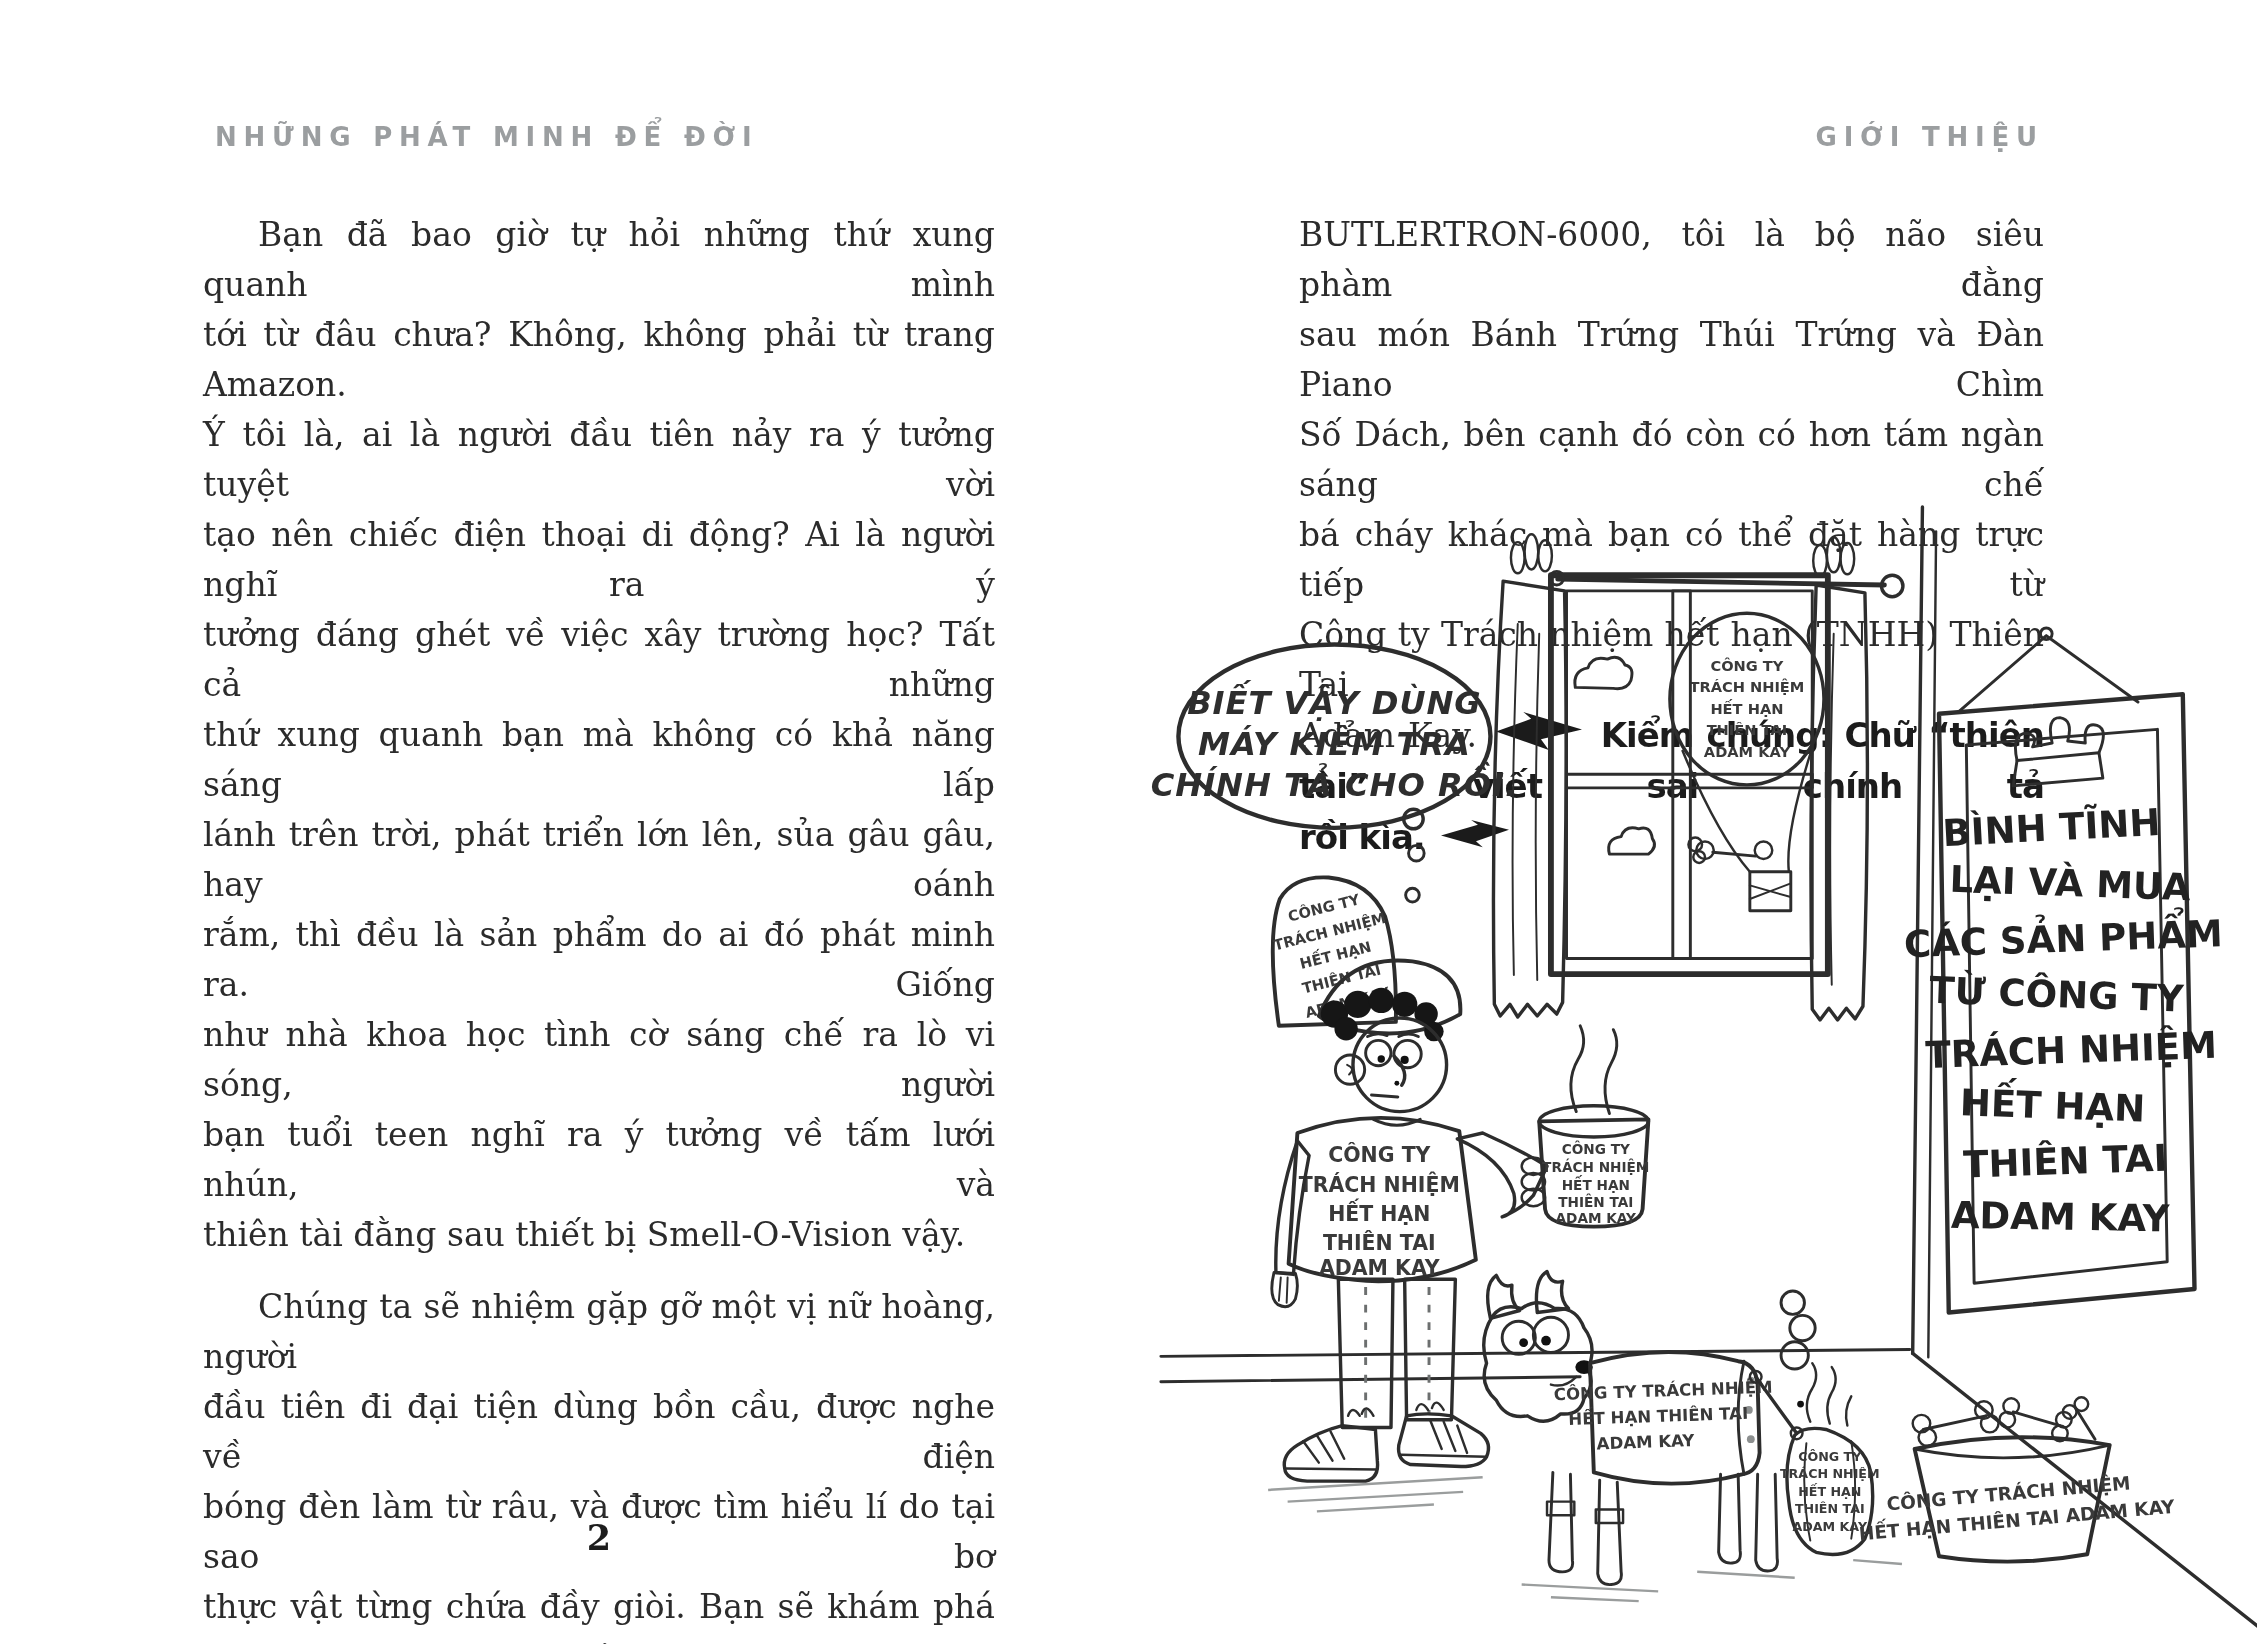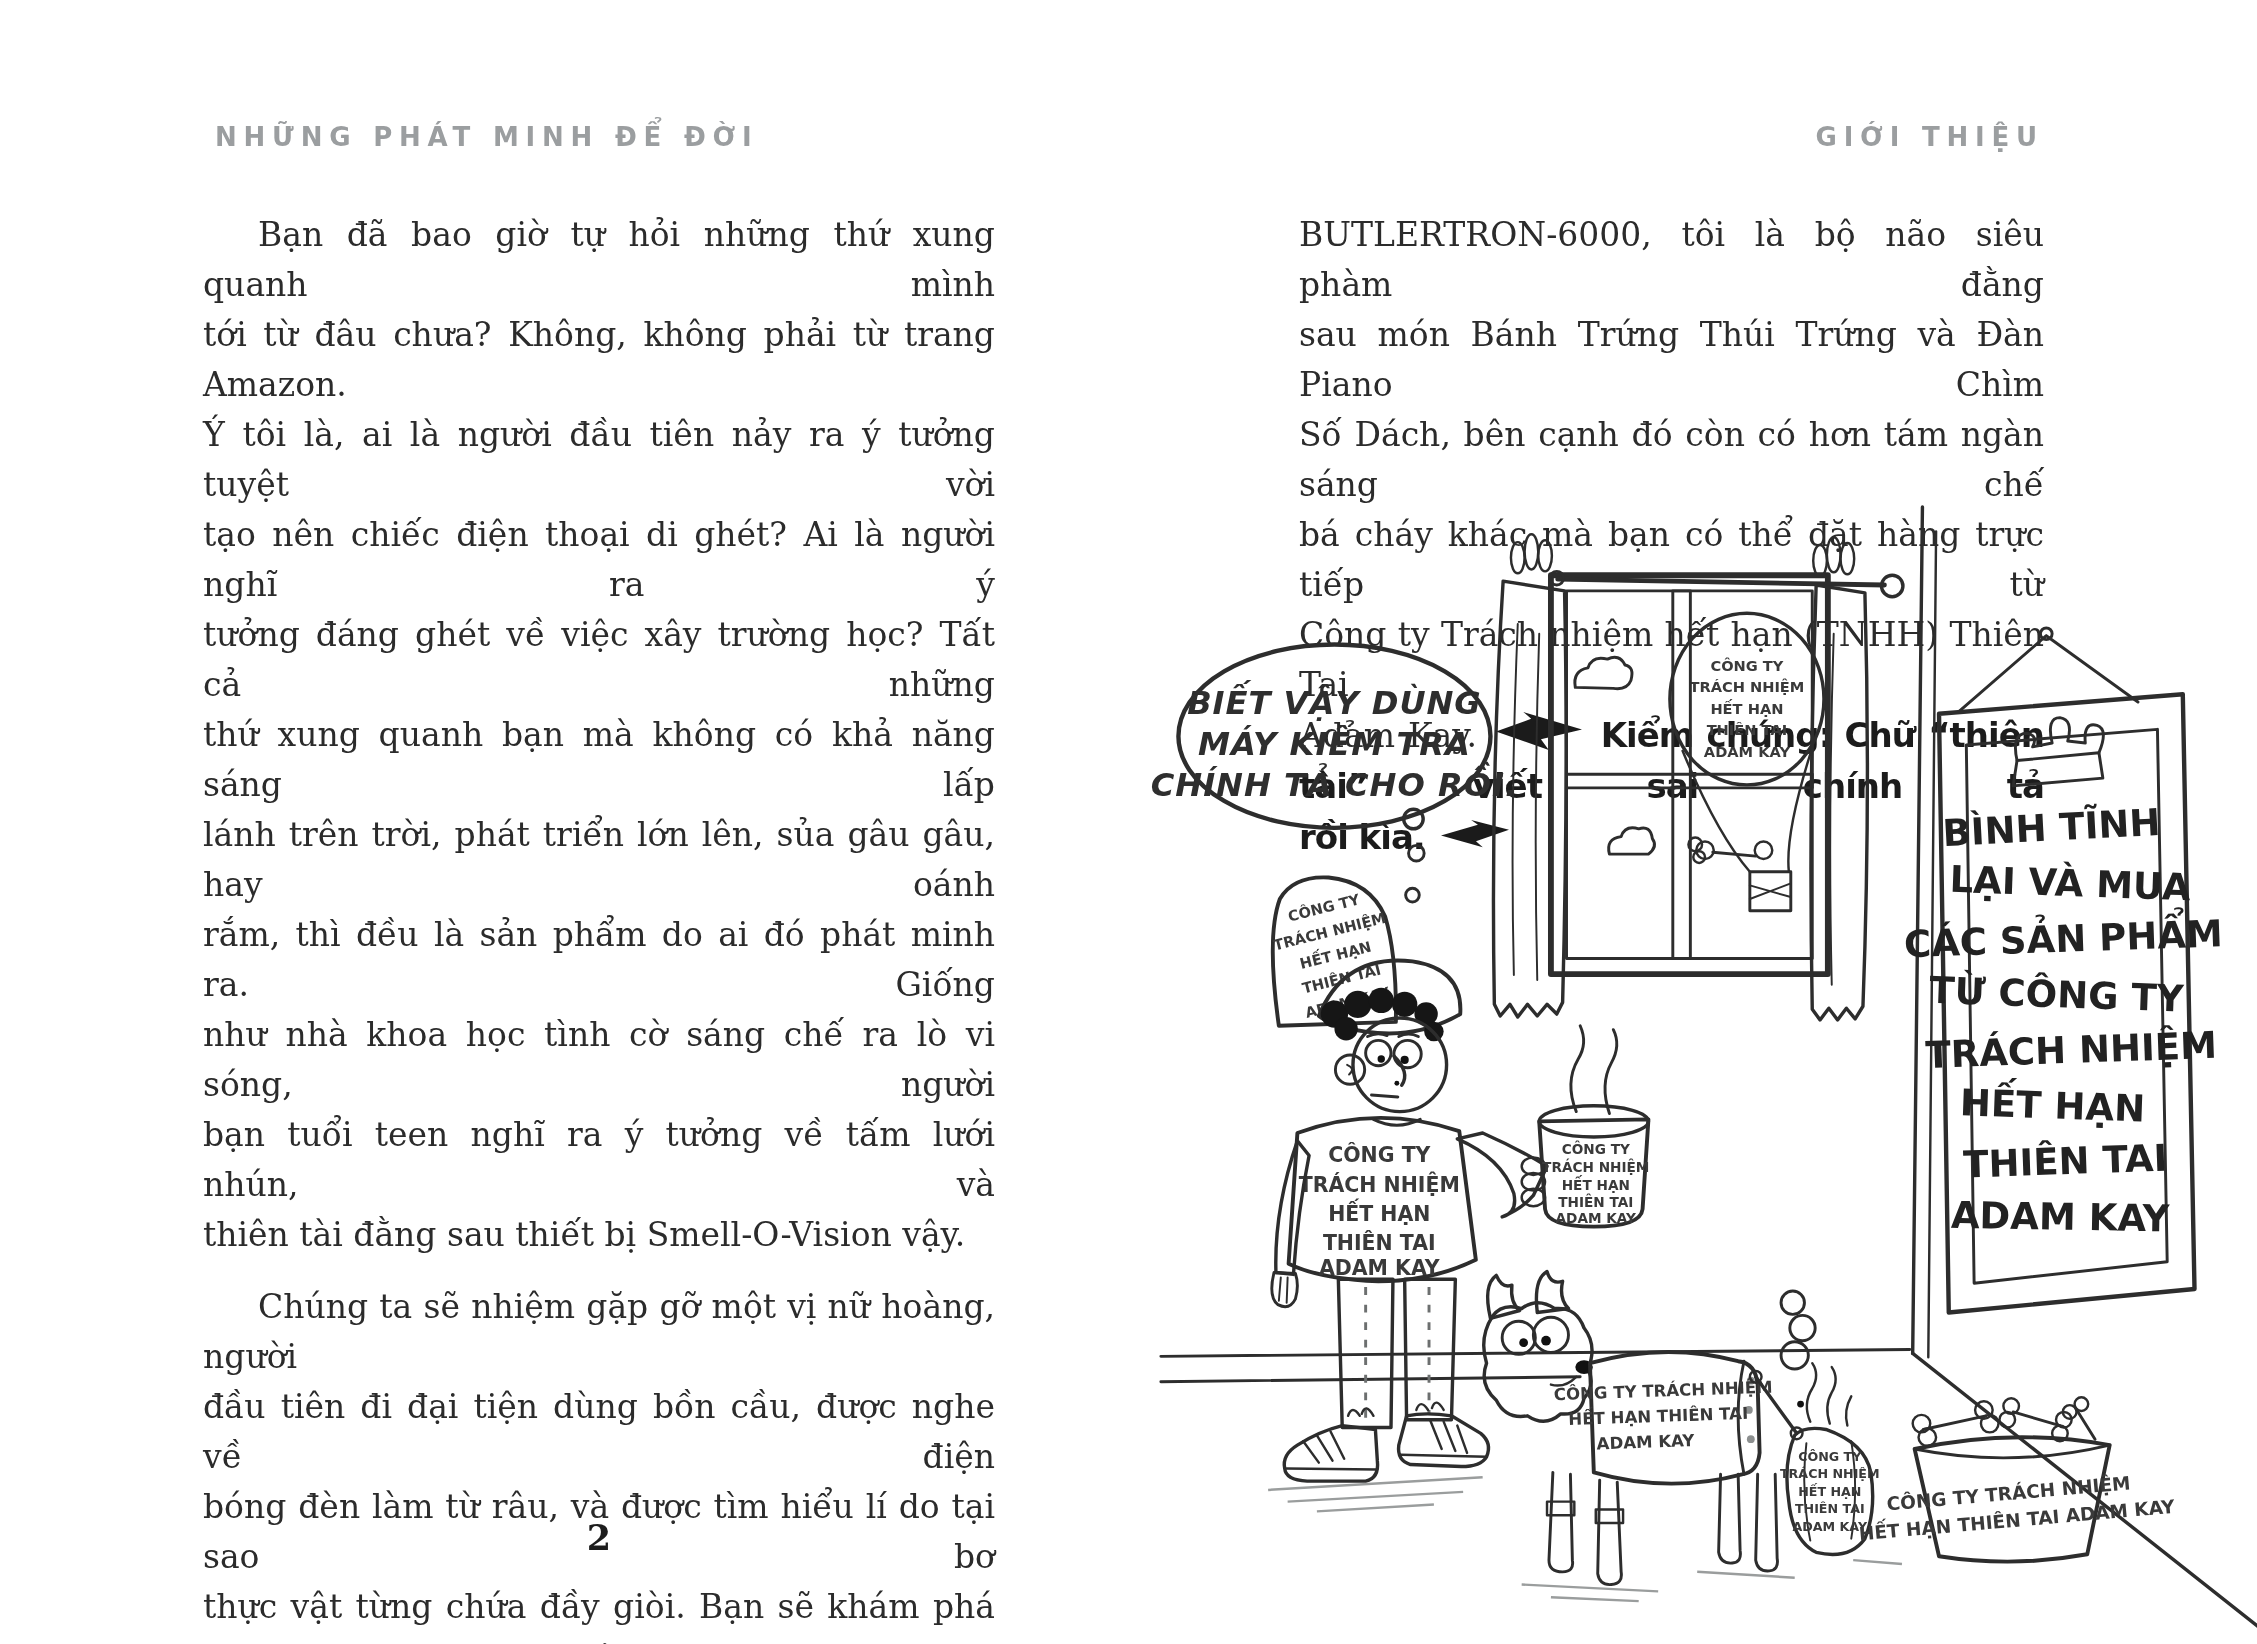--- a/index.html
+++ b/index.html
@@ -37,21 +37,21 @@
 <div id="spread">
 
   <div id="head-left" class="running-head">NHỮNG PHÁT MINH ĐỂ ĐỜI</div>
   <div id="head-right" class="running-head">GIỚI THIỆU</div>
 
   <div id="text-left" class="textblock">
     <div class="para">
         <div class="jline indent">Bạn đã bao giờ tự hỏi những thứ xung quanh mình</div>
         <div class="jline">tới từ đâu chưa? Không, không phải từ trang Amazon.</div>
         <div class="jline">Ý tôi là, ai là người đầu tiên nảy ra ý tưởng tuyệt vời</div>
-        <div class="jline">tạo nên chiếc điện thoại di ghét? Ai là người nghĩ ra ý</div>
+        <div class="jline">tạo nên chiếc điện thoại di động? Ai là người nghĩ ra ý</div>
         <div class="jline">tưởng đáng ghét về việc xây trường học? Tất cả những</div>
         <div class="jline">thứ xung quanh bạn mà không có khả năng sáng lấp</div>
         <div class="jline">lánh trên trời, phát triển lớn lên, sủa gâu gâu, hay oánh</div>
         <div class="jline">rắm, thì đều là sản phẩm do ai đó phát minh ra. Giống</div>
         <div class="jline">như nhà khoa học tình cờ sáng chế ra lò vi sóng, người</div>
         <div class="jline">bạn tuổi teen nghĩ ra ý tưởng về tấm lưới nhún, và</div>
         <div class="jline lastline">thiên tài đằng sau thiết bị Smell-O-Vision vậy.</div>
       </div>
     <div class="para">
         <div class="jline indent">Chúng ta sẽ nhiệm gặp gỡ một vị nữ hoàng, người</div>

